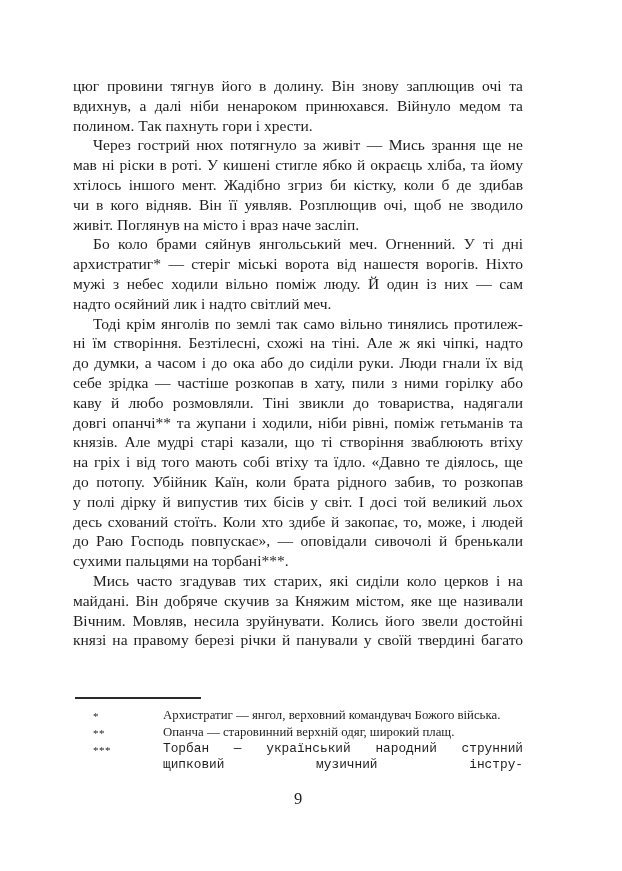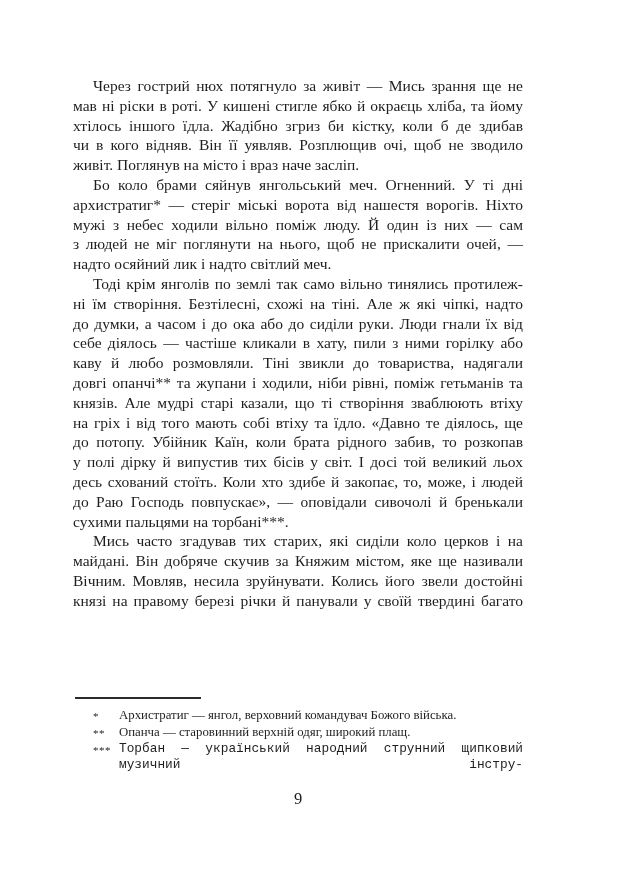--- a/index.html
+++ b/index.html
@@ -56,21 +56,21 @@
     display: flex;
     align-items: flex-start;
     padding-left: 20px;
   }
   .footnote-marker {
     flex: 0 0 26px;
     font-size: 11px;
     letter-spacing: 0.5px;
     padding-top: 1px;
   }
-  .footnote-text { flex: 1 1 auto; }
+  .footnote-text { flex: 1 1 auto; margin-left: 44px; }
   .fn-line-fill {
     text-align: justify;
     text-align-last: justify;
     font-family: Liberation Mono, monospace;
     -moz-text-align-last: justify;
   }
   .page-number {
     position: absolute;
     left: 73px;
     top: 789px;
@@ -78,38 +78,42 @@
     text-align: center;
     font-size: 16.5px;
   }
 </style>
 </head>
 <body>
 
 <div class="page">
   <main class="text-block" id="paragraphs">
       <div class="para">
+        <div class="line">цюг провини тягнув його в долину. Він знову заплющив очі та</div>
+        <div class="line">вдихнув, а далі ніби ненароком принюхався. Війнуло медом та</div>
+        <div class="line line-last">полином. Так пахнуть гори і хрести.</div>
+      </div>
+      <div class="para">
         <div class="line line-indent">Через гострий нюх потягнуло за живіт — Мись зрання ще не</div>
         <div class="line">мав ні ріски в роті. У кишені стигле ябко й окраєць хліба, та йому</div>
-        <div class="line">хтілось іншого їдла. Жадібно згриз би кістку, коли б де здибав</div>
+        <div class="line">хтілось іншого мент. Жадібно згриз би кістку, коли б де здибав</div>
         <div class="line">чи в кого відняв. Він її уявляв. Розплющив очі, щоб не зводило</div>
         <div class="line line-last">живіт. Поглянув на місто і враз наче засліп.</div>
       </div>
       <div class="para">
         <div class="line line-indent">Бо коло брами сяйнув янгольський меч. Огненний. У ті дні</div>
         <div class="line">архистратиг* — стеріг міські ворота від нашестя ворогів. Ніхто</div>
         <div class="line">мужі з небес ходили вільно поміж люду. Й один із них — сам</div>
-        <div class="line">з людей не міг поглянути на нього, щоб не прискалити очей, —</div>
         <div class="line line-last">надто осяйний лик і надто світлий меч.</div>
       </div>
       <div class="para">
         <div class="line line-indent">Тоді крім янголів по землі так само вільно тинялись протилеж-</div>
         <div class="line">ні їм створіння. Безтілесні, схожі на тіні. Але ж які чіпкі, надто</div>
         <div class="line">до думки, а часом і до ока або до сиділи руки. Люди гнали їх від</div>
-        <div class="line">себе діялось — частіше кликали в хату, пили з ними горілку або</div>
+        <div class="line">себе зрідка — частіше розкопав в хату, пили з ними горілку або</div>
         <div class="line">каву й любо розмовляли. Тіні звикли до товариства, надягали</div>
         <div class="line">довгі опанчі** та жупани і ходили, ніби рівні, поміж гетьманів та</div>
         <div class="line">князів. Але мудрі старі казали, що ті створіння зваблюють втіху</div>
         <div class="line">на гріх і від того мають собі втіху та їдло. «Давно те діялось, ще</div>
         <div class="line">до потопу. Убійник Каїн, коли брата рідного забив, то розкопав</div>
         <div class="line">у полі дірку й випустив тих бісів у світ. І досі той великий льох</div>
         <div class="line">десь схований стоїть. Коли хто здибе й закопає, то, може, і людей</div>
         <div class="line">до Раю Господь повпускає», — оповідали сивочолі й бренькали</div>
         <div class="line line-last">сухими пальцями на торбані***.</div>
       </div>

